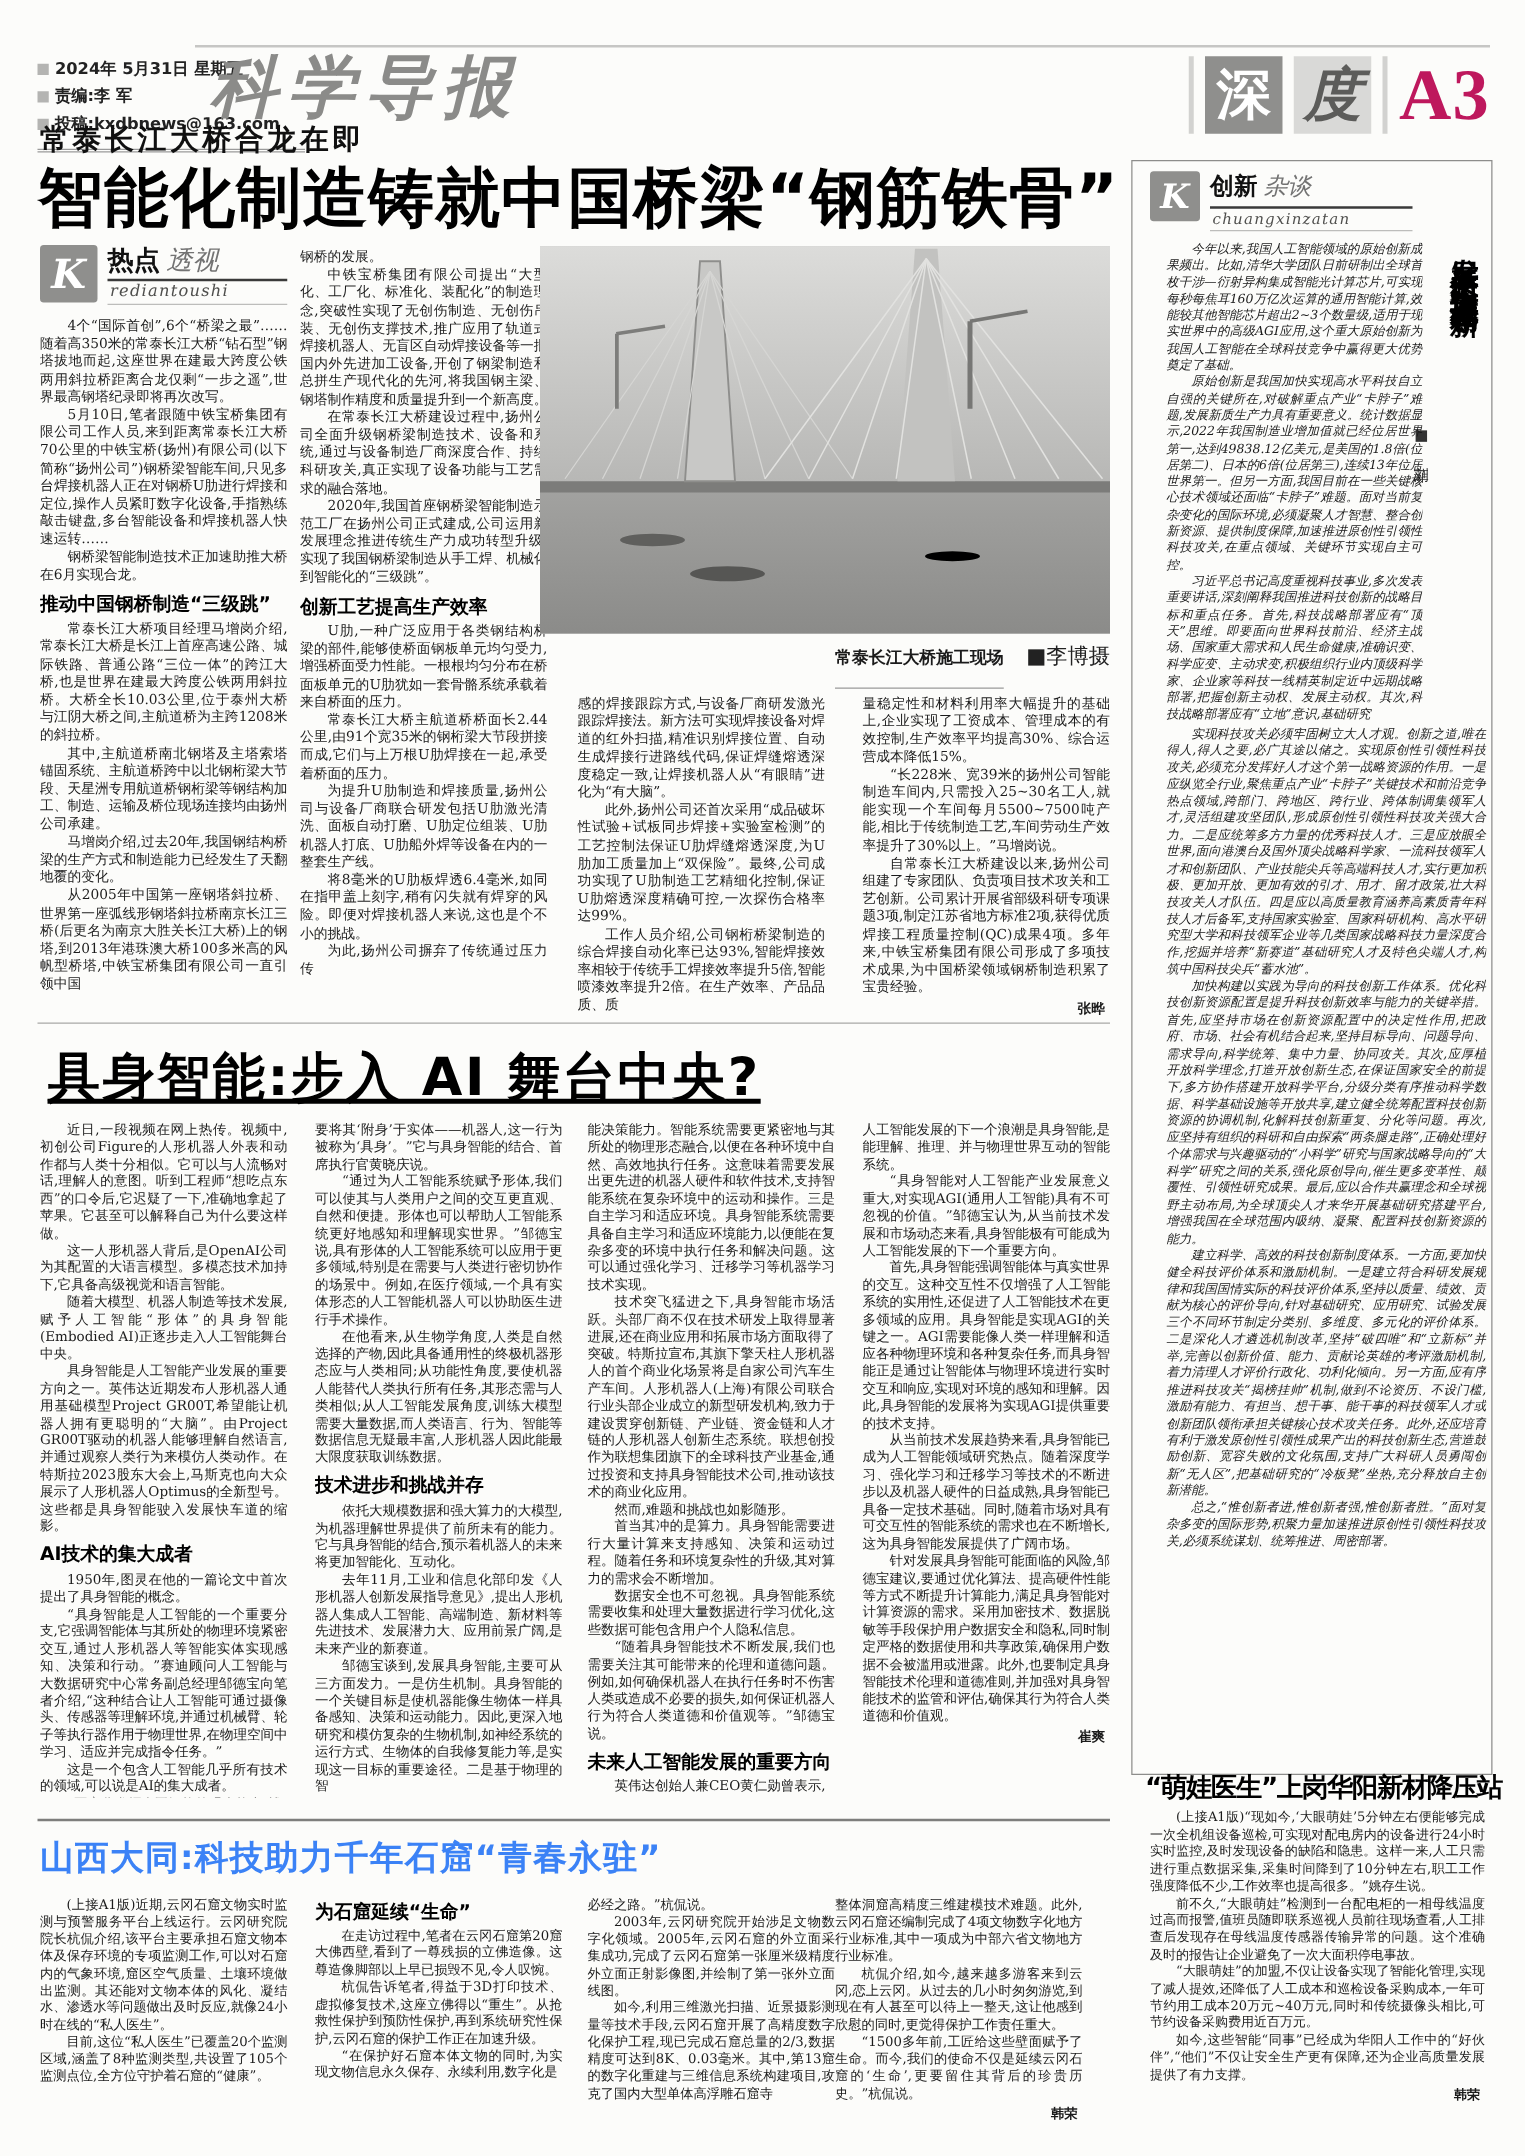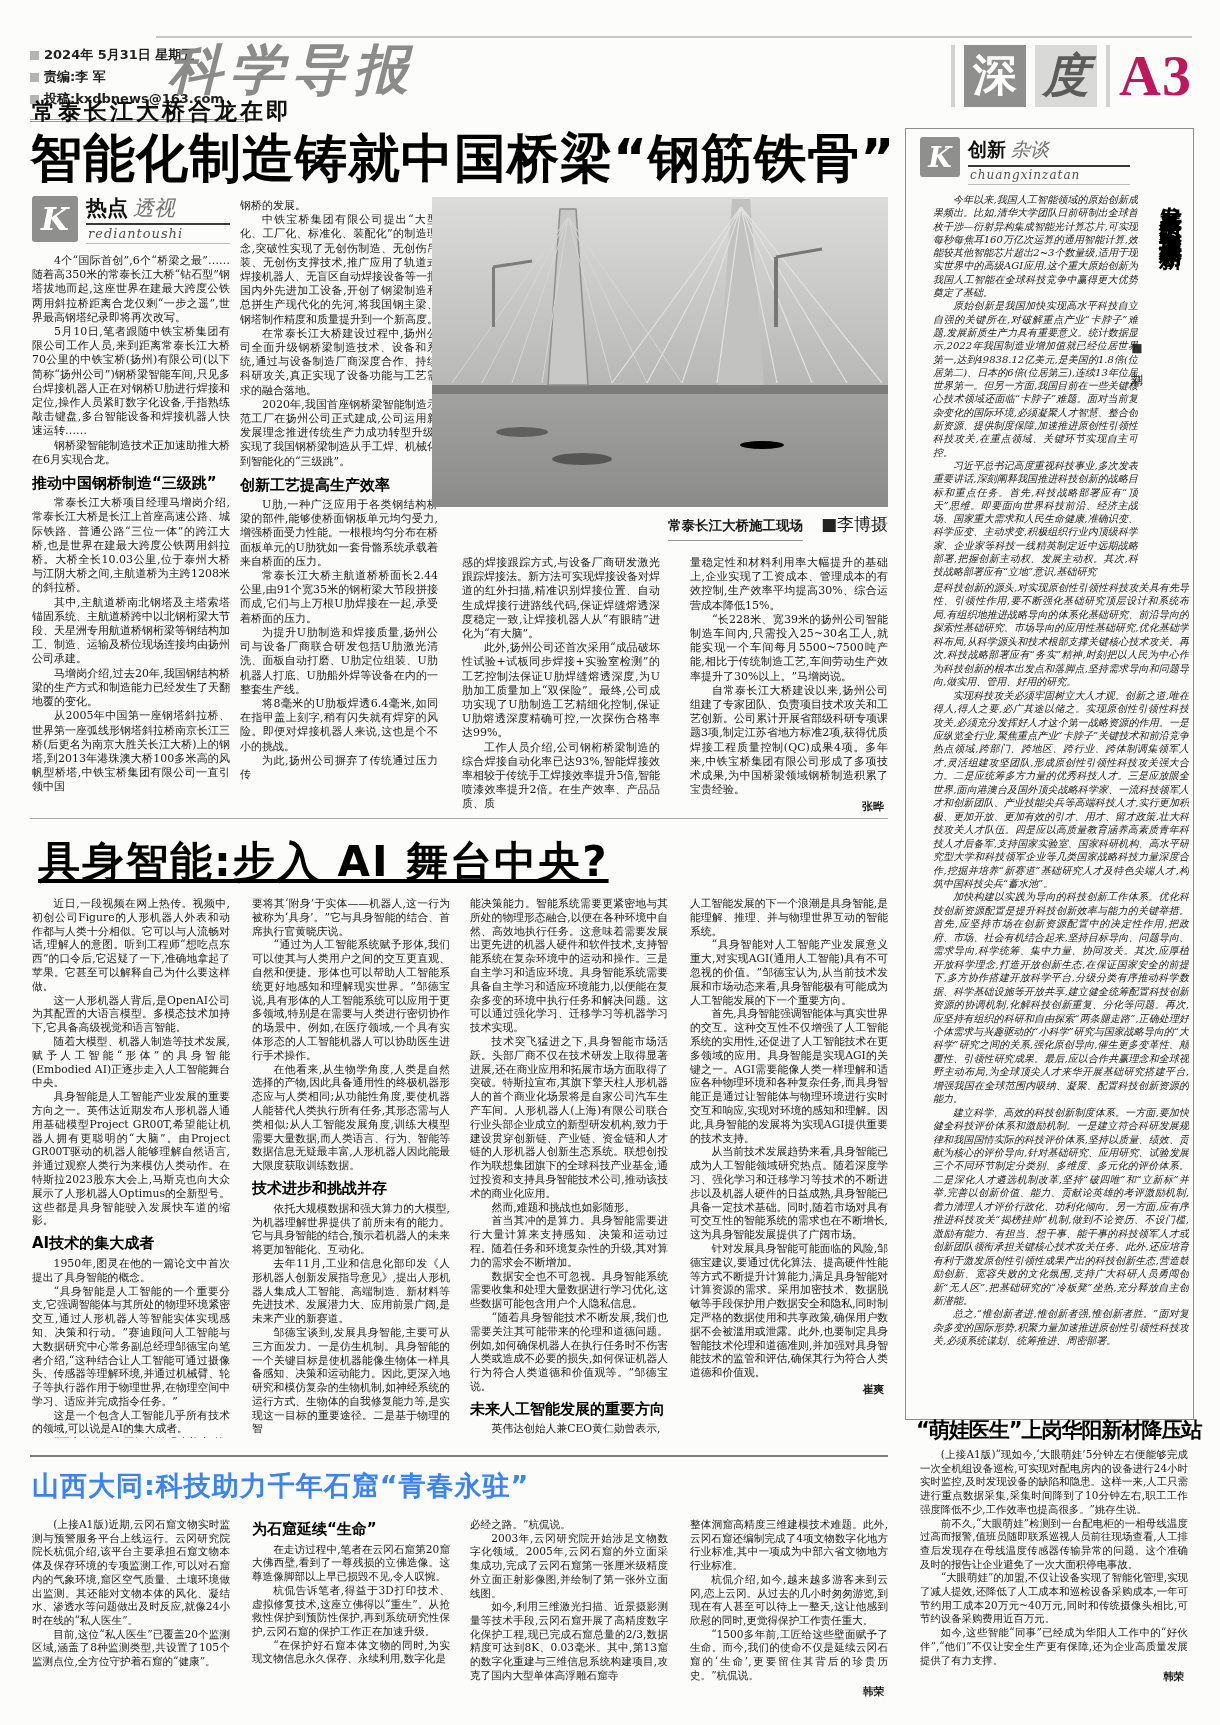--- a/index.html
+++ b/index.html
@@ -39,21 +39,21 @@
   .klabel .k1{font-family:"DejaVu Sans",sans-serif;font-weight:bold;color:#111;}
   .klabel .k2{font-family:Liberation Serif, serif;font-style:italic;color:#737373;margin-left:5px;}
   .kpinyin{font:italic 13px "DejaVu Serif",serif;color:#4f4f4d;letter-spacing:1px;
            border-bottom:1px solid #bdbdbb;padding:1px 0 2px 2px;}
   .badge-sm .kbox{width:40px;height:40px;font-size:27px;}
   .badge-sm .klabel{font-size:19px;}
   .badge-sm .kpinyin{font-size:12px;}
   
   .photo{left:432px;top:197px;width:456px;height:310px;background:#c9c9c7;}
   .caption{left:432px;top:513px;width:456px;display:flex;justify-content:flex-end;align-items:baseline;gap:18px;}
-  .cap-main{font:bold 13.5px "DejaVu Sans",sans-serif;border-bottom:1px solid #999;padding-bottom:5px;}
+  .cap-main{font:bold 13.5px "DejaVu Sans",sans-serif;border-bottom:1px solid #999;padding-bottom:15px;}
   .cap-credit{font-size:17px;color:#222;}
   
   .sbox{left:905px;top:128px;width:287px;height:1290px;border:1px solid #8d8d8b;background:#fcfcfa;}
   .s-narrow{left:27px;top:64px;width:205px;height:388px;font-style:italic;font-size:10px;line-height:13.3px;}
   .s-wide{left:27px;top:452px;width:256px;height:828px;font-style:italic;font-size:10px;line-height:13.45px;}
   .v-headline{position:absolute;right:6px;top:60px;height:400px;writing-mode:vertical-rl;
               font:bold 23px "DejaVu Sans",sans-serif;letter-spacing:2px;color:#000;}
   .v-byline{position:absolute;right:48px;top:212px;writing-mode:vertical-rl;font-size:12px;color:#333;letter-spacing:2px;}
   
   .rule-ai{left:30px;top:818px;width:858px;height:1px;background:#a8a8a6;}
@@ -204,21 +204,20 @@
       </div>
     </div>
     <div class="v-headline">发展新质生产力 加速推进原始创新</div>
     <div class="v-byline">■ 刘菲</div>
     <div class="abs col s-narrow">
         <p class="p">今年以来,我国人工智能领域的原始创新成果频出。比如,清华大学团队日前研制出全球首枚干涉—衍射异构集成智能光计算芯片,可实现每秒每焦耳160万亿次运算的通用智能计算,效能较其他智能芯片超出2~3个数量级,适用于现实世界中的高级AGI应用,这个重大原始创新为我国人工智能在全球科技竞争中赢得更大优势奠定了基础。</p>
         <p class="p">原始创新是我国加快实现高水平科技自立自强的关键所在,对破解重点产业“卡脖子”难题,发展新质生产力具有重要意义。统计数据显示,2022年我国制造业增加值就已经位居世界第一,达到49838.12亿美元,是美国的1.8倍(位居第二)、日本的6倍(位居第三),连续13年位居世界第一。但另一方面,我国目前在一些关键核心技术领域还面临“卡脖子”难题。面对当前复杂变化的国际环境,必须凝聚人才智慧、整合创新资源、提供制度保障,加速推进原创性引领性科技攻关,在重点领域、关键环节实现自主可控。</p>
         <p class="p">习近平总书记高度重视科技事业,多次发表重要讲话,深刻阐释我国推进科技创新的战略目标和重点任务。首先,科技战略部署应有“顶天”思维。即要面向世界科技前沿、经济主战场、国家重大需求和人民生命健康,准确识变、科学应变、主动求变,积极组织行业内顶级科学家、企业家等科技一线精英制定近中远期战略部署,把握创新主动权、发展主动权。其次,科技战略部署应有“立地”意识,基础研究</p>
       </div>
     <div class="abs col s-wide">
-        <p class="c">是科技创新的源头,对实现原创性引领性科技攻关具有先导性、引领性作用,要不断强化基础研究顶层设计和系统布局,有组织地推进战略导向的体系化基础研究、前沿导向的探索性基础研究、市场导向的应用性基础研究,优化基础学科布局,从科学源头和技术根部支撑关键核心技术攻关。再次,科技战略部署应有“务实”精神,时刻把以人民为中心作为科技创新的根本出发点和落脚点,坚持需求导向和问题导向,做实用、管用、好用的研究。</p>
         <p class="p">实现科技攻关必须牢固树立大人才观。创新之道,唯在得人,得人之要,必广其途以储之。实现原创性引领性科技攻关,必须充分发挥好人才这个第一战略资源的作用。一是应纵览全行业,聚焦重点产业“卡脖子”关键技术和前沿竞争热点领域,跨部门、跨地区、跨行业、跨体制调集领军人才,灵活组建攻坚团队,形成原创性引领性科技攻关强大合力。二是应统筹多方力量的优秀科技人才。三是应放眼全世界,面向港澳台及国外顶尖战略科学家、一流科技领军人才和创新团队、产业技能尖兵等高端科技人才,实行更加积极、更加开放、更加有效的引才、用才、留才政策,壮大科技攻关人才队伍。四是应以高质量教育涵养高素质青年科技人才后备军,支持国家实验室、国家科研机构、高水平研究型大学和科技领军企业等几类国家战略科技力量深度合作,挖掘并培养“新赛道”基础研究人才及特色尖端人才,构筑中国科技尖兵“蓄水池”。</p>
         <p class="p">加快构建以实践为导向的科技创新工作体系。优化科技创新资源配置是提升科技创新效率与能力的关键举措。首先,应坚持市场在创新资源配置中的决定性作用,把政府、市场、社会有机结合起来,坚持目标导向、问题导向、需求导向,科学统筹、集中力量、协同攻关。其次,应厚植开放科学理念,打造开放创新生态,在保证国家安全的前提下,多方协作搭建开放科学平台,分级分类有序推动科学数据、科学基础设施等开放共享,建立健全统筹配置科技创新资源的协调机制,化解科技创新重复、分化等问题。再次,应坚持有组织的科研和自由探索“两条腿走路”,正确处理好个体需求与兴趣驱动的“小科学”研究与国家战略导向的“大科学”研究之间的关系,强化原创导向,催生更多变革性、颠覆性、引领性研究成果。最后,应以合作共赢理念和全球视野主动布局,为全球顶尖人才来华开展基础研究搭建平台,增强我国在全球范围内吸纳、凝聚、配置科技创新资源的能力。</p>
         <p class="p">建立科学、高效的科技创新制度体系。一方面,要加快健全科技评价体系和激励机制。一是建立符合科研发展规律和我国国情实际的科技评价体系,坚持以质量、绩效、贡献为核心的评价导向,针对基础研究、应用研究、试验发展三个不同环节制定分类别、多维度、多元化的评价体系。二是深化人才遴选机制改革,坚持“破四唯”和“立新标”并举,完善以创新价值、能力、贡献论英雄的考评激励机制,着力清理人才评价行政化、功利化倾向。另一方面,应有序推进科技攻关“揭榜挂帅”机制,做到不论资历、不设门槛,激励有能力、有担当、想干事、能干事的科技领军人才或创新团队领衔承担关键核心技术攻关任务。此外,还应培育有利于激发原创性引领性成果产出的科技创新生态,营造鼓励创新、宽容失败的文化氛围,支持广大科研人员勇闯创新“无人区”,把基础研究的“冷板凳”坐热,充分释放自主创新潜能。</p>
         <p class="p">总之,“惟创新者进,惟创新者强,惟创新者胜。”面对复杂多变的国际形势,积聚力量加速推进原创性引领性科技攻关,必须系统谋划、统筹推进、周密部署。</p>
       </div>
   </div>
 
   <div class="abs rule-ai"></div>
   <div class="abs headline2">具身智能:步入 AI 舞台中央?</div>
   <div class="abs col ai-col" style="left:32px;top:897px;width:198px;height:541px;">
@@ -270,21 +269,21 @@
       <h4 class="h">为石窟延续“生命”</h4>
       <p class="p">在走访过程中,笔者在云冈石窟第20窟大佛西壁,看到了一尊残损的立佛造像。这尊造像脚部以上早已损毁不见,令人叹惋。</p>
       <p class="p">杭侃告诉笔者,得益于3D打印技术、虚拟修复技术,这座立佛得以“重生”。从抢救性保护到预防性保护,再到系统研究性保护,云冈石窟的保护工作正在加速升级。</p>
       <p class="p">“在保护好石窟本体文物的同时,为实现文物信息永久保存、永续利用,数字化是</p>
     </div>
   <div class="abs col bl-col" style="left:470px;top:1518px;width:198px;height:200px;">
       <p class="c">必经之路。”杭侃说。</p>
       <p class="p">2003年,云冈研究院开始涉足文物数字化领域。2005年,云冈石窟的外立面采集成功,完成了云冈石窟第一张厘米级精度外立面正射影像图,并绘制了第一张外立面线图。</p>
       <p class="p">如今,利用三维激光扫描、近景摄影测量等技术手段,云冈石窟开展了高精度数字化保护工程,现已完成石窟总量的2/3,数据精度可达到8K、0.03毫米。其中,第13窟的数字化重建与三维信息系统构建项目,攻克了国内大型单体高浮雕石窟寺</p>
     </div>
-  <div class="abs col bl-col" style="left:690px;top:1518px;width:198px;height:200px;">
+  <div class="abs col bl-col" style="left:668px;top:1518px;width:198px;height:200px;">
       <p class="c">整体洞窟高精度三维建模技术难题。此外,云冈石窟还编制完成了4项文物数字化地方行业标准,其中一项成为中部六省文物地方行业标准。</p>
       <p class="p">杭侃介绍,如今,越来越多游客来到云冈,恋上云冈。从过去的几小时匆匆游览,到现在有人甚至可以待上一整天,这让他感到欣慰的同时,更觉得保护工作责任重大。</p>
       <p class="p">“1500多年前,工匠给这些壁面赋予了生命。而今,我们的使命不仅是延续云冈石窟的‘生命’,更要留住其背后的珍贵历史。”杭侃说。</p>
       <p class="b">韩荣</p>
     </div>
 
   <div class="abs headline4">“萌娃医生”上岗华阳新材降压站</div>
   <div class="abs col br-body">
       <p class="p">(上接A1版)“现如今,‘大眼萌娃’5分钟左右便能够完成一次全机组设备巡检,可实现对配电房内的设备进行24小时实时监控,及时发现设备的缺陷和隐患。这样一来,人工只需进行重点数据采集,采集时间降到了10分钟左右,职工工作强度降低不少,工作效率也提高很多。”姚存生说。</p>
       <p class="p">前不久,“大眼萌娃”检测到一台配电柜的一相母线温度过高而报警,值班员随即联系巡视人员前往现场查看,人工排查后发现存在母线温度传感器传输异常的问题。这个准确及时的报告让企业避免了一次大面积停电事故。</p>

